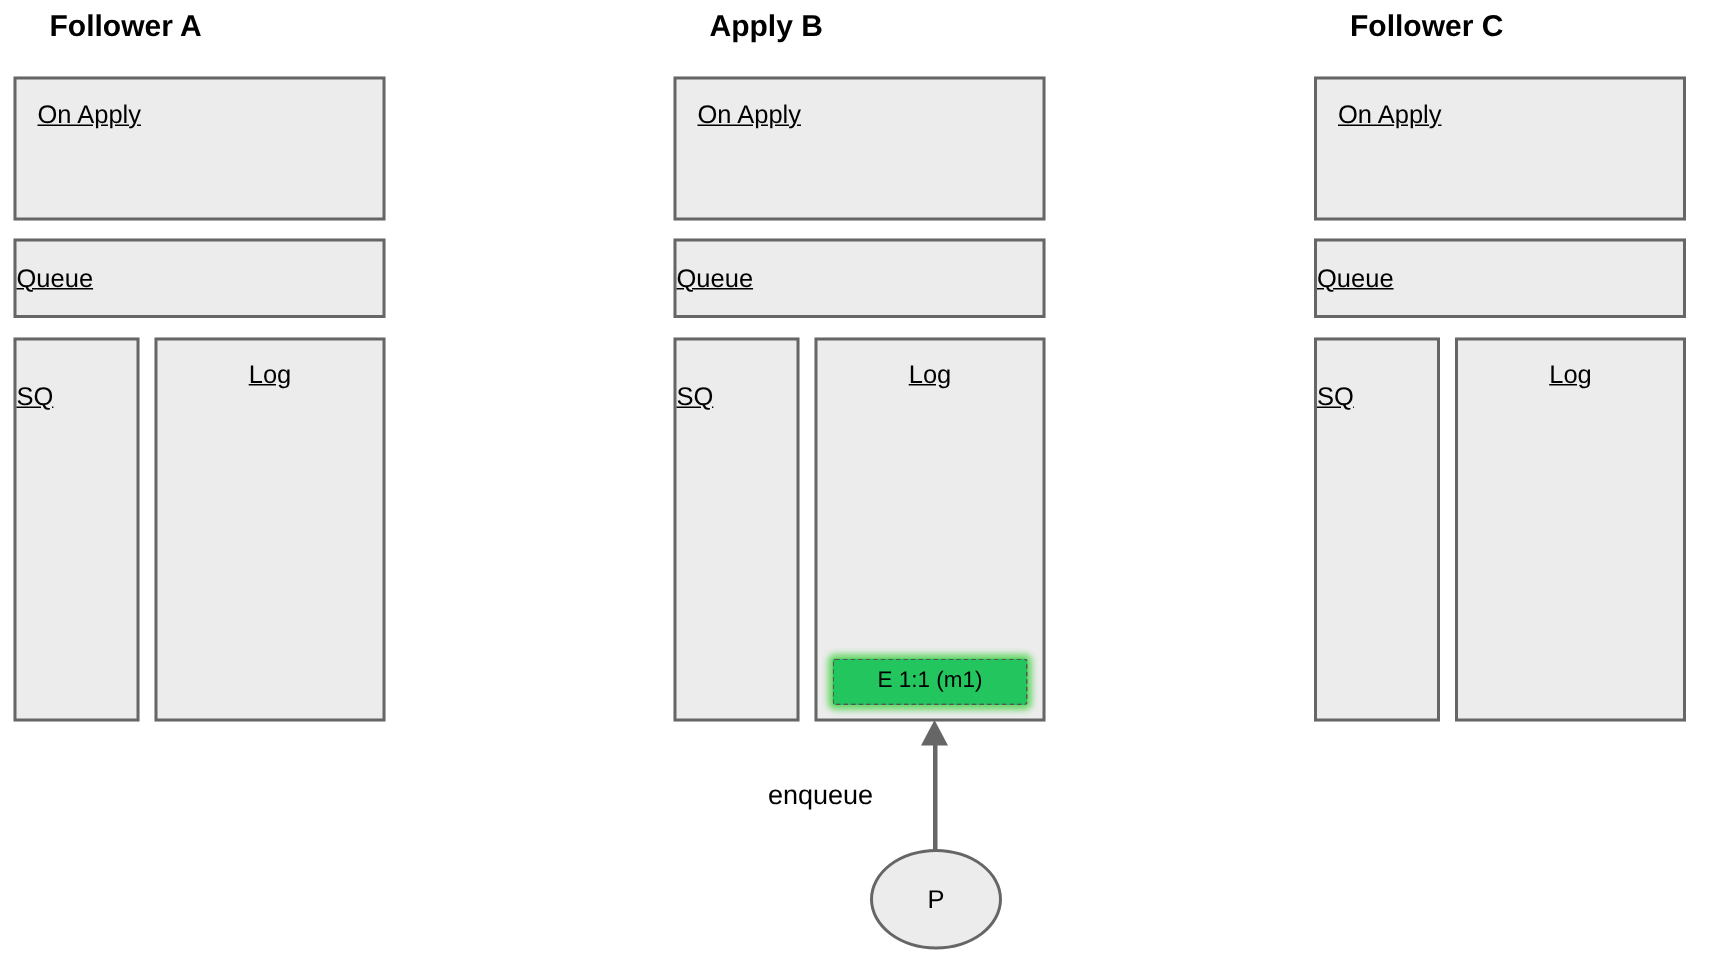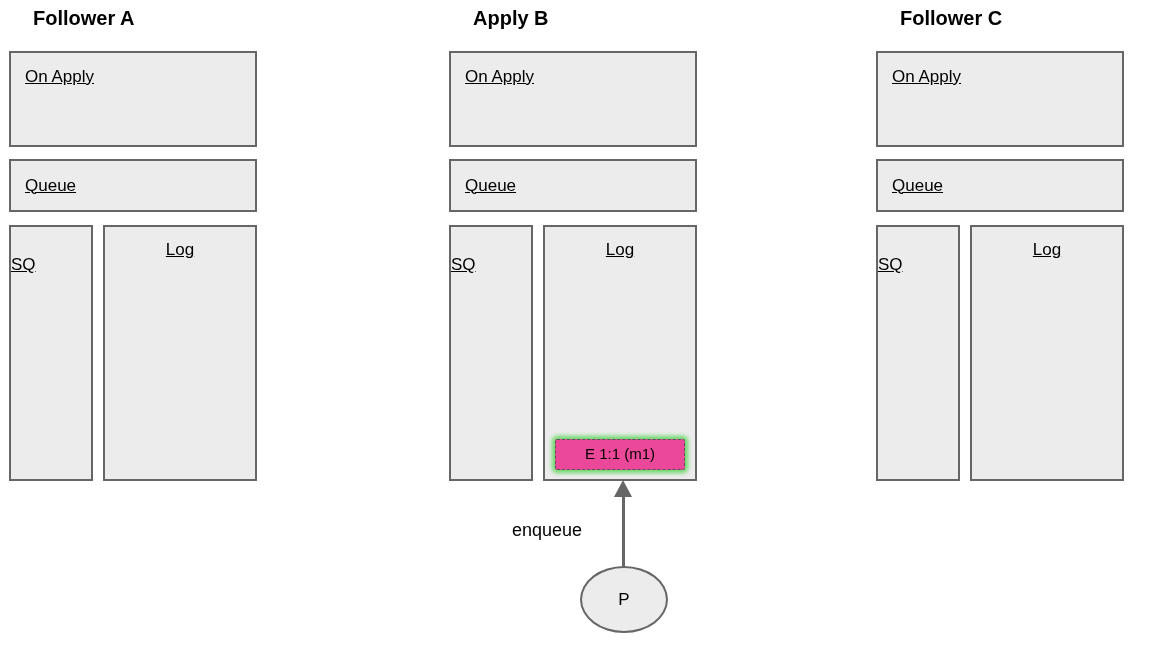--- a/index.html
+++ b/index.html
@@ -28,36 +28,36 @@
     box-sizing: border-box;
     font-size: 17px;
     text-decoration: underline;
   }
   .on-apply {
     left: 0; top: 51px; width: 248px; height: 96px;
     padding: 14px 0 0 14px;
   }
   .queue {
     left: 0; top: 159px; width: 248px; height: 53px;
-    display: flex; align-items: center; padding-left: 14px;
+    display: flex; align-items: center; 
   }
   .sq {
     left: 0; top: 225px; width: 84px; height: 256px;
     text-align: left; padding-top: 28px;
   }
   .log {
     left: 94px; top: 225px; width: 154px; height: 256px;
     text-align: center; padding-top: 13px;
   }
   .log-entry {
     position: absolute;
     left: 10px; right: 10px; bottom: 9px;
     height: 31px;
     box-sizing: border-box;
-    background: #ec4899;
+    background: #22c55e;
     border: 1.5px dashed #555555;
     border-radius: 2px;
     box-shadow: 0 0 4px 3px rgba(82, 212, 82, 0.85);
     font-size: 15px;
     line-height: 27px;
     text-align: center;
     white-space: nowrap;
   }
   .arrow-line {
     position: absolute;

